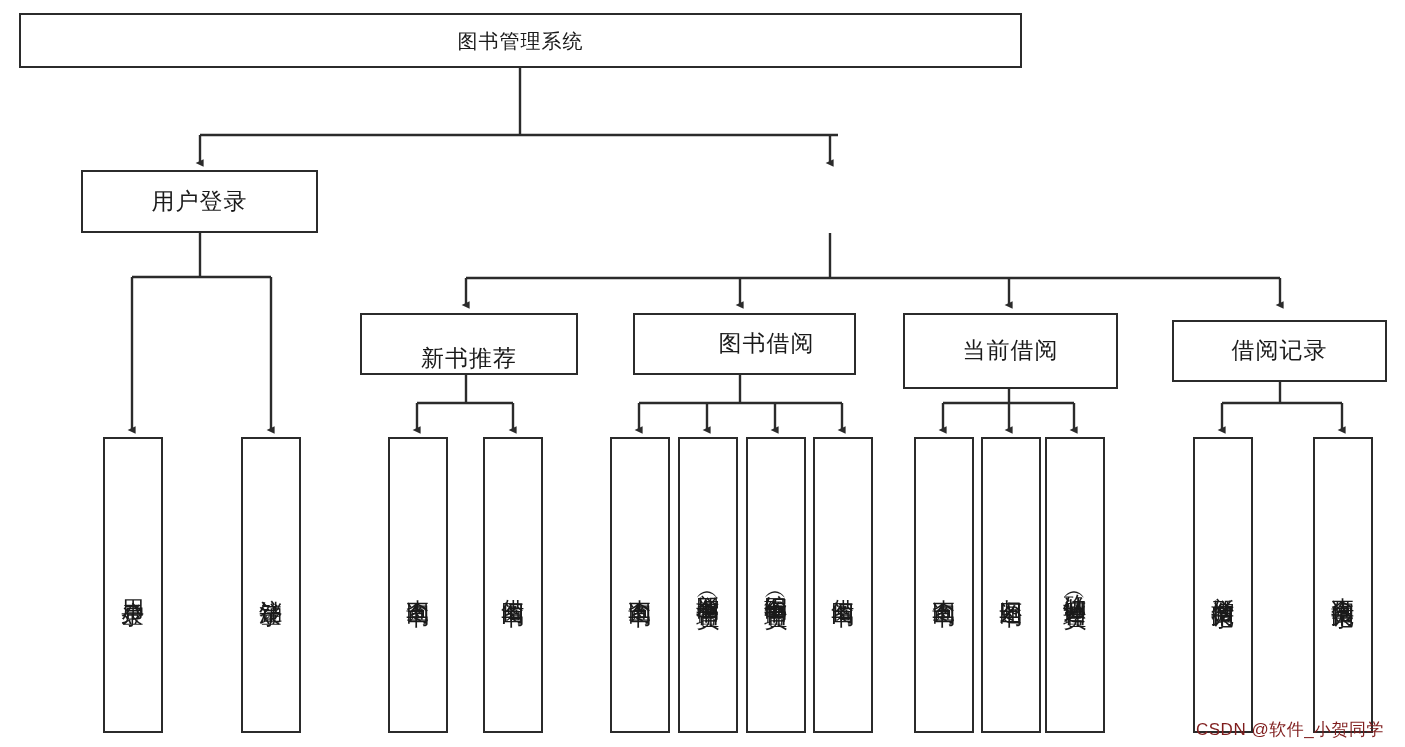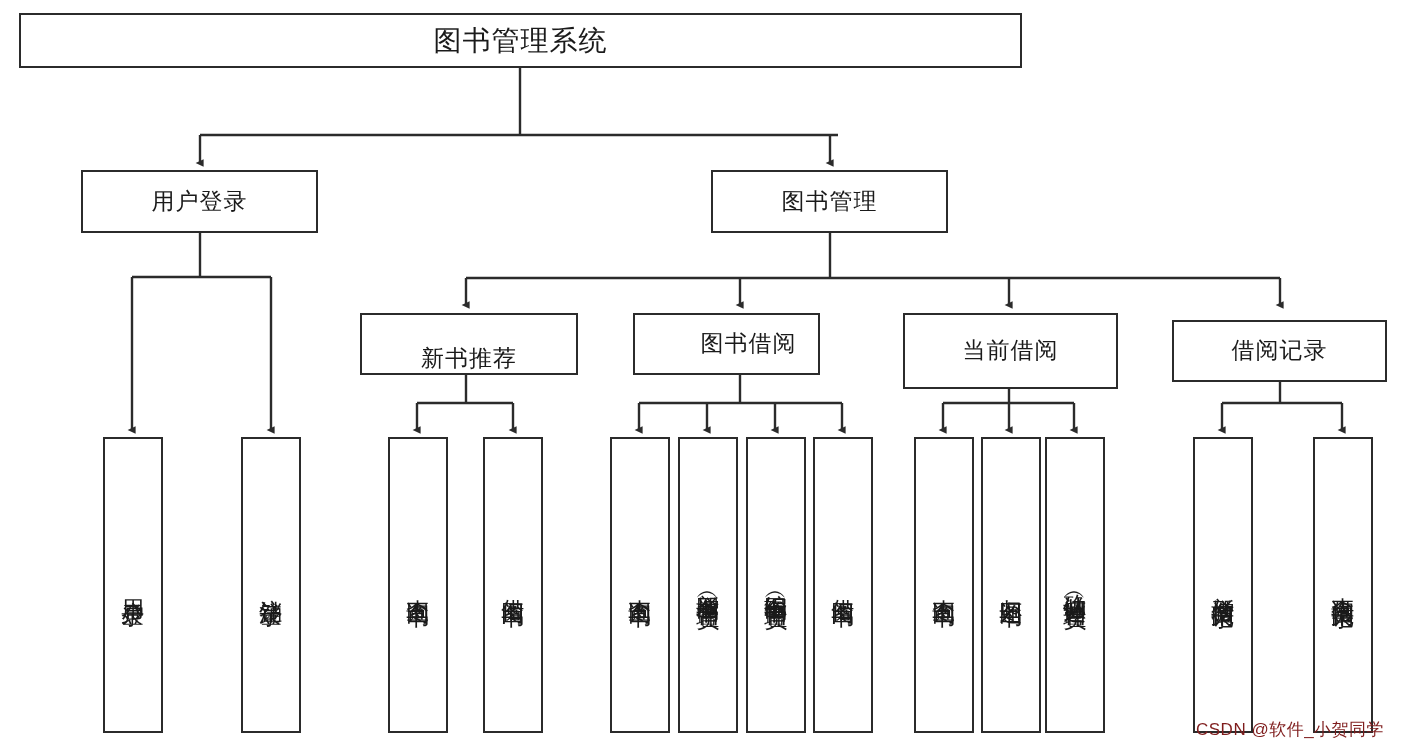--- a/index.html
+++ b/index.html
@@ -34,21 +34,21 @@
     align-items: center;
     justify-content: center;
     text-align: center;
   }
   .node.horiz {
     font-size: 23px;
     letter-spacing: 1px;
     line-height: 1.2;
   }
   .node.root {
-    font-size: 28px;
+    font-size: 20px;
   }
   .node.vert {
     writing-mode: vertical-rl;
     text-orientation: upright;
     font-size: 23px;
     line-height: 1.15;
     letter-spacing: 2px;
     padding: 4px 0;
   }
   .node.vert .vtext {
@@ -120,28 +120,25 @@
     </g>
   </svg>
 
   <div class="node horiz root" style="left:19px; top:13px; width:1003px; height:55px;">
     <span>图书管理系统</span>
   </div>
 
   <div class="node horiz" style="left:81px; top:170px; width:237px; height:63px;">
     <span>用户登录</span>
   </div>
-  <div class="node horiz" style="left:711px; top:170px; width:237px; height:63px;">
-    <span>图书管理</span>
-  </div>
 
   <div class="node horiz" style="left:360px; top:313px; width:218px; height:62px;align-items:flex-end;">
     <span>新书推荐</span>
   </div>
-  <div class="node horiz" style="left:633px; top:313px; width:187px; height:62px;padding-left:44px;">
+  <div class="node horiz" style="left:633px; top:313px; width:223px; height:62px;padding-left:44px;">
     <span>图书借阅</span>
   </div>
   <div class="node horiz" style="left:903px; top:313px; width:215px; height:76px;">
     <span>当前借阅</span>
   </div>
   <div class="node horiz" style="left:1172px; top:313px; width:215px; height:62px;margin-top:7px;">
     <span>借阅记录</span>
   </div>
 
   <div class="node vert" style="left:103px; top:437px; width:60px; height:296px;">

